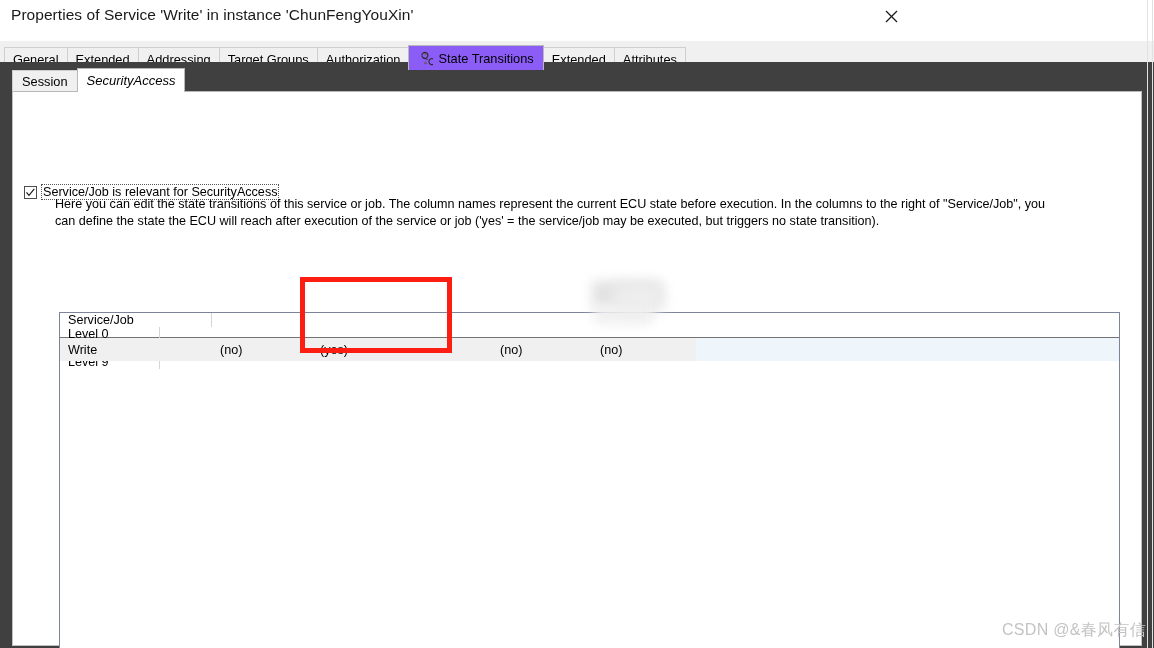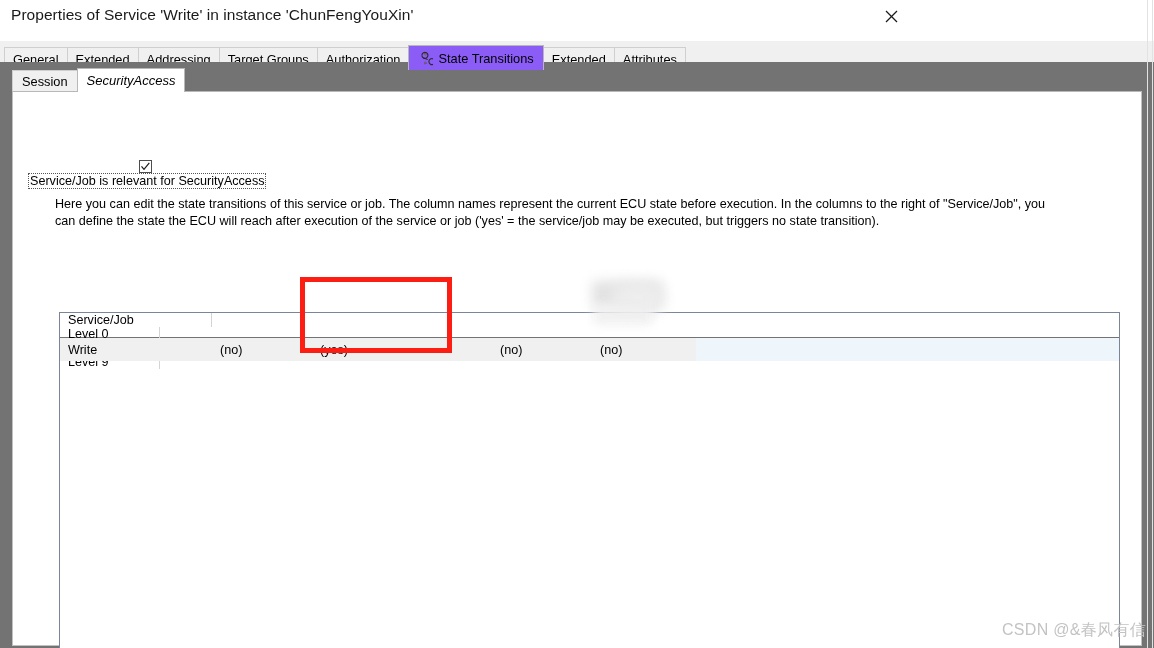--- a/index.html
+++ b/index.html
@@ -91,21 +91,21 @@
   }
   .tab-icon { width: 15px; height: 15px; display:block; }
 
   
   .content {
     position: absolute;
     left: 0;
     top: 62px;
     width: 1154px;
     height: 586px;
-    background: #737373;
+    background: #404040;
   }
 
   
   .subtabs {
     position: absolute;
     left: 12px;
     top: 6px;
     display: flex;
     align-items: flex-end;
     height: 24px;
@@ -140,24 +140,23 @@
     background: #ffffff;
     border: 1px solid #c0c0c0;
     border-top: 1px solid #b8b8b8;
     box-sizing: border-box;
   }
 
   
   .chk-row {
     position: absolute;
     left: 11px;
-    top: 68px;
-    display: flex;
-    align-items: center;
-    flex-direction: column;
+    top: 92px;
+    display: flex;
+    align-items: center;
   }
   .chk-box {
     width: 13px;
     height: 13px;
     border: 1px solid #4d4d4d;
     background: #ffffff;
     box-sizing: border-box;
     position: relative;
     flex: 0 0 auto;
   }

